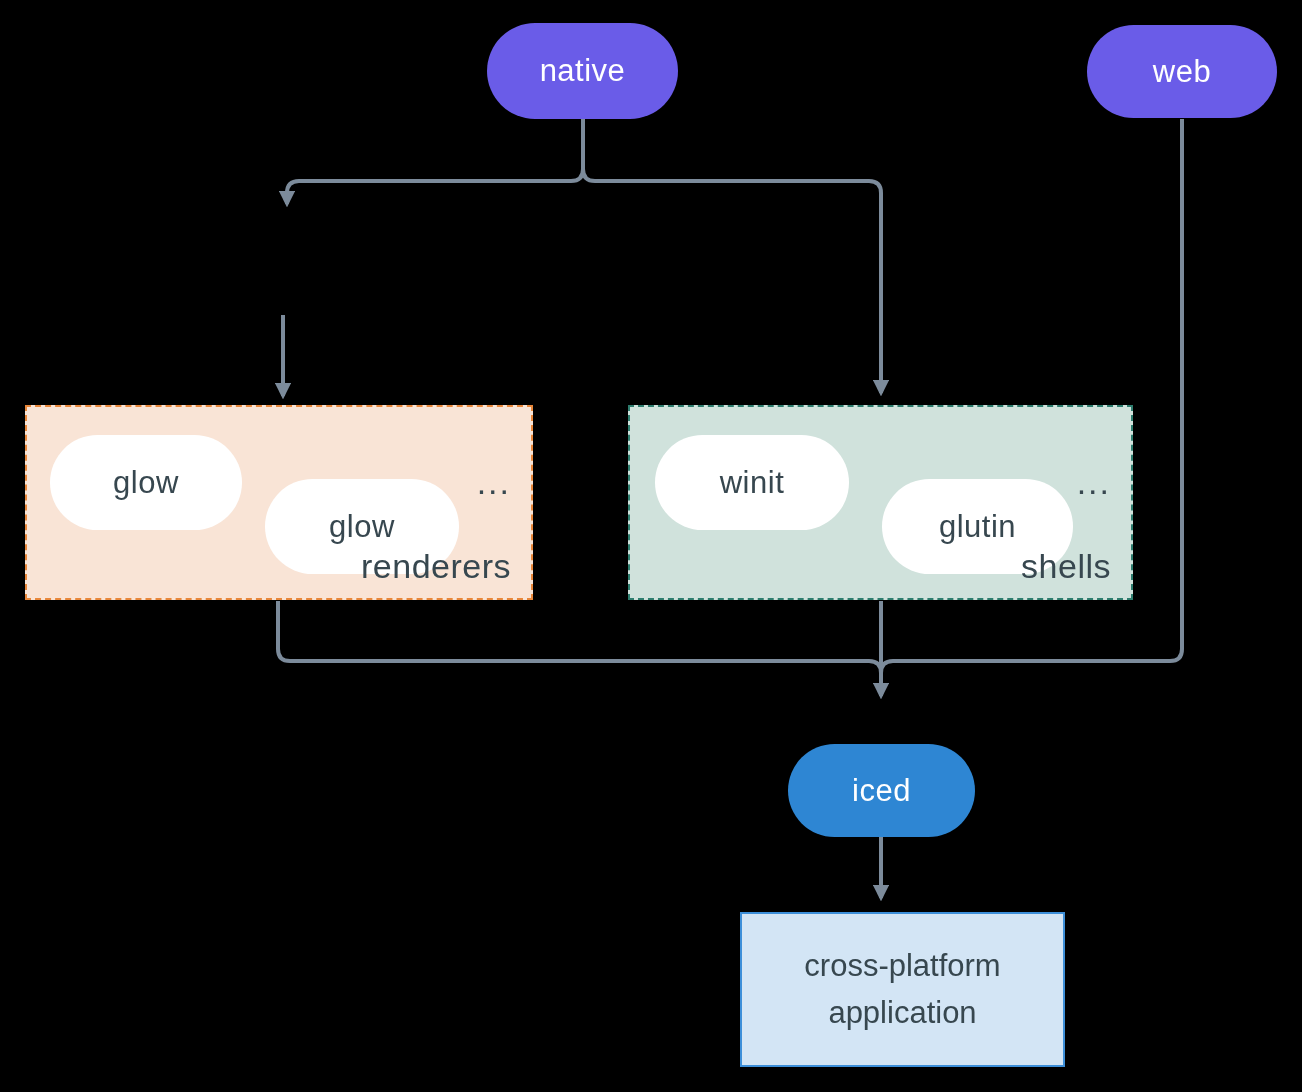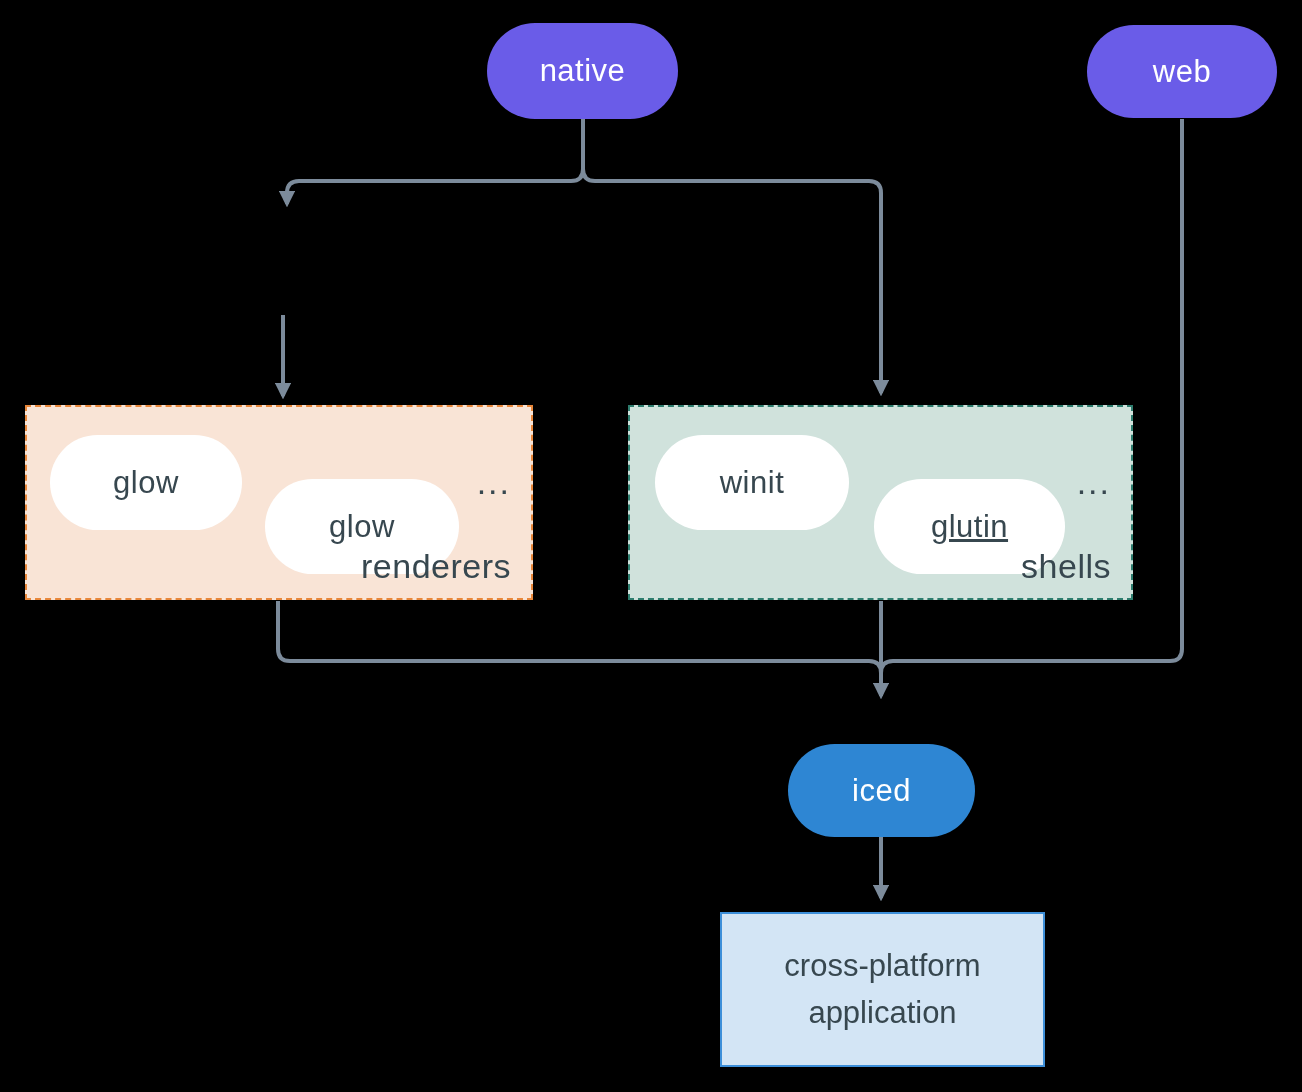--- a/index.html
+++ b/index.html
@@ -23,26 +23,26 @@
   .node-iced{left:788px;top:708px;width:187px;height:93px;background:var(--blue);margin-top:36px;}
   .group{position:absolute;box-sizing:border-box;}
   .group-renderers{left:25px;top:405px;width:508px;height:195px;background:var(--renderers-bg);
                    border:2px dashed var(--renderers-border);}
   .group-shells{left:628px;top:405px;width:505px;height:195px;background:var(--shells-bg);
                 border:2px dashed var(--shells-border);}
   .group .pill{position:absolute;}
   .g-pill-1{left:23px;top:28px;width:192px;height:95px;}
   .g-pill-2{left:238px;top:28px;width:194px;height:95px;margin-top:44px;}
   .group-shells .g-pill-1{left:25px;width:194px;}
-  .group-shells .g-pill-2{left:244px;width:191px;text-decoration:underline;}
+  .group-shells .g-pill-2{left:252px;width:191px;}
   .ellipsis{position:absolute;right:20px;top:28px;height:95px;display:flex;align-items:center;
             color:var(--text-dark);font-size:34px;letter-spacing:2px;}
   .group-label{position:absolute;right:20px;bottom:12px;color:var(--text-dark);font-size:34px;
                letter-spacing:.5px;}
-  .app-box{position:absolute;left:720px;top:912px;width:325px;height:155px;box-sizing:border-box;
+  .app-box{position:absolute;left:740px;top:912px;width:325px;height:155px;box-sizing:border-box;
            background:var(--app-bg);border:2px solid var(--app-border);display:flex;
            align-items:center;justify-content:center;text-align:center;color:var(--text-dark);
            font-size:31px;line-height:1.5;padding:0 30px;}
 </style>
 </head>
 <body>
 
 <div class="canvas">
 
   <svg class="edges" viewBox="0 0 1302 1092" xmlns="http://www.w3.org/2000/svg">

